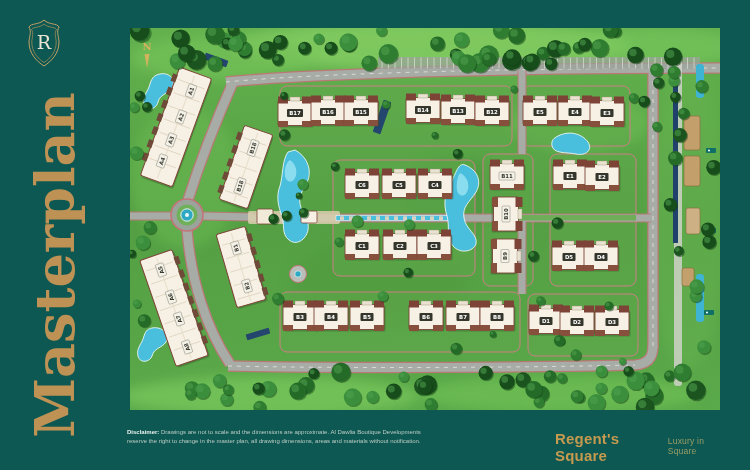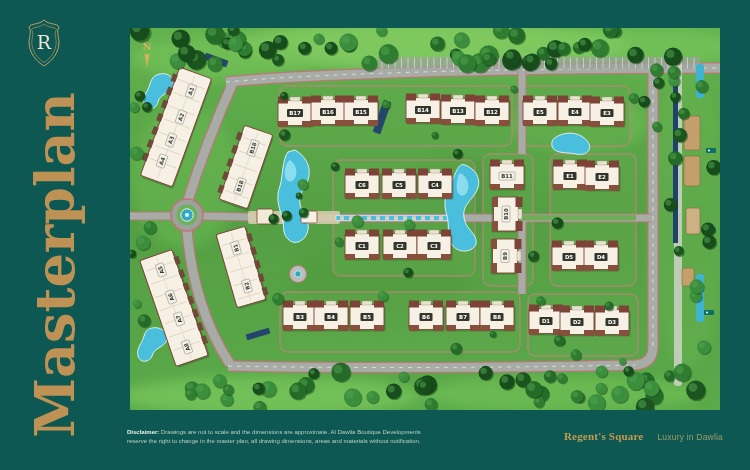--- a/index.html
+++ b/index.html
@@ -13,21 +13,21 @@
           color:#bd9254;letter-spacing:0px;white-space:nowrap;}
   
   .plan{position:absolute;left:130px;top:28px;width:590px;height:382px;}
   .plan svg{display:block;width:590px;height:382px;}
   
   .disclaimer{position:absolute;left:127px;top:428px;width:330px;font-size:6px;line-height:1.5;
               color:#bccbc5;}
   .disclaimer b{color:#e9efeb;}
   .brandrow{position:absolute;left:555px;top:430px;width:168px;display:flex;gap:14px;
             justify-content:flex-end;align-items:baseline;}
-  .brand{font-size:11px;font-weight:bold;color:#c59a4f;letter-spacing:.2px;font-family:Liberation Serif, serif;}
+  .brand{font-size:15px;font-weight:bold;color:#c59a4f;letter-spacing:.2px;}
   .tagline{font-size:8.5px;color:#9a9d66;letter-spacing:.2px;}
 </style>
 </head>
 <body>
 
 <div class="stage">
 
   <svg class="logo" viewBox="0 0 42 52">
     <path d="M21,3 C16,8 8,6 6,10 C9,15 6,20 6,25 C6,36 13,44 21,49 C29,44 36,36 36,25 C36,20 33,15 36,10 C34,6 26,8 21,3 Z" fill="none" stroke="#c2a167" stroke-width="1"></path>
     <path d="M21,7 C17,11 10,9.5 8.6,12.5 C11,17 8.8,21 8.8,25 C8.8,34.5 14.5,41.5 21,45.5 C27.5,41.5 33.2,34.5 33.2,25 C33.2,21 31,17 33.4,12.5 C32,9.5 25,11 21,7 Z" fill="none" stroke="#b59258" stroke-width=".7"></path>
@@ -1331,16 +1331,16 @@
     </svg>
   </div>
 
   <div class="disclaimer">
     <span><b>Disclaimer:</b><span> Drawings are not to scale and the dimensions are approximate. Al Dawlia Boutique Developments</span></span><br>
     <span>reserve the right to change in the master plan, all drawing dimensions, areas and materials without notification.</span>
   </div>
 
   <div class="brandrow">
     <span class="brand">Regent's Square</span>
-    <span class="tagline">Luxury in Dawlia</span>
+    <span class="tagline">Luxury in Square</span>
   </div>
 
 </div>
 
 </body></html>

